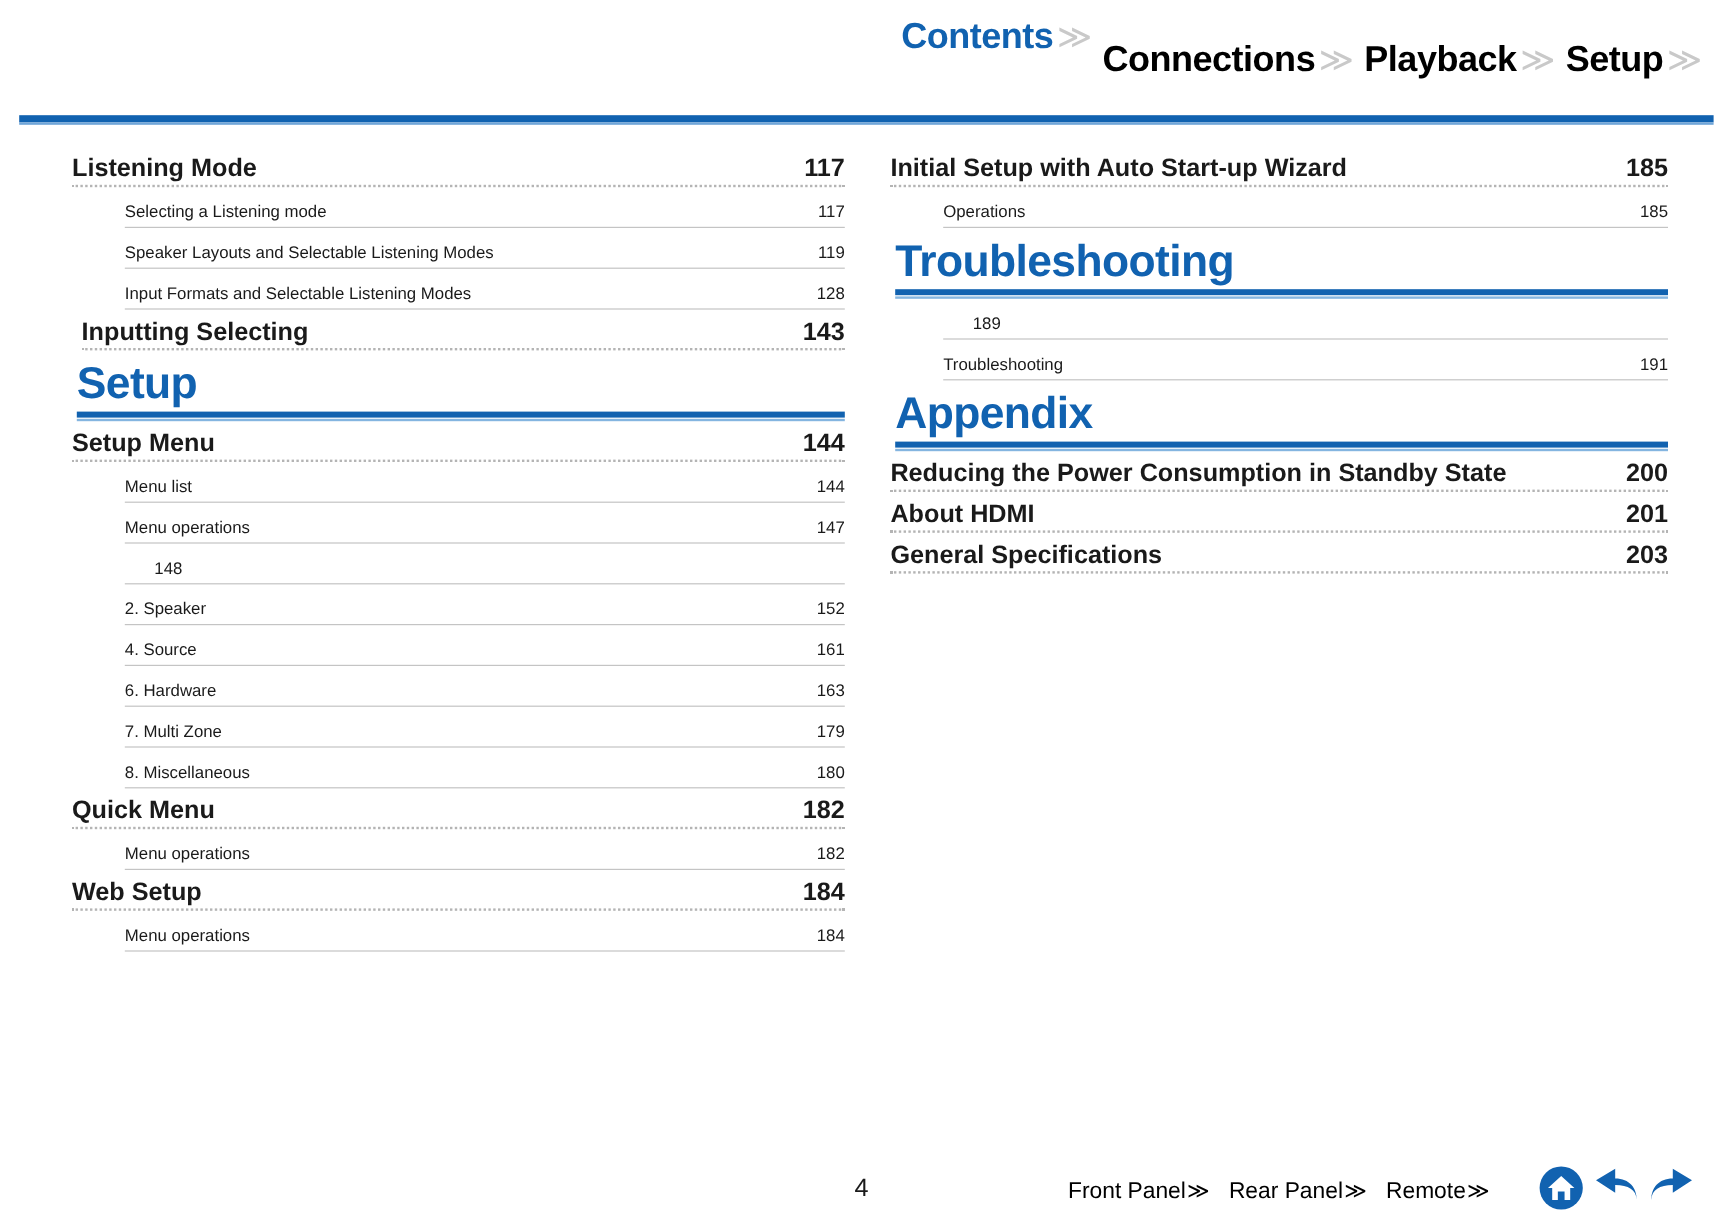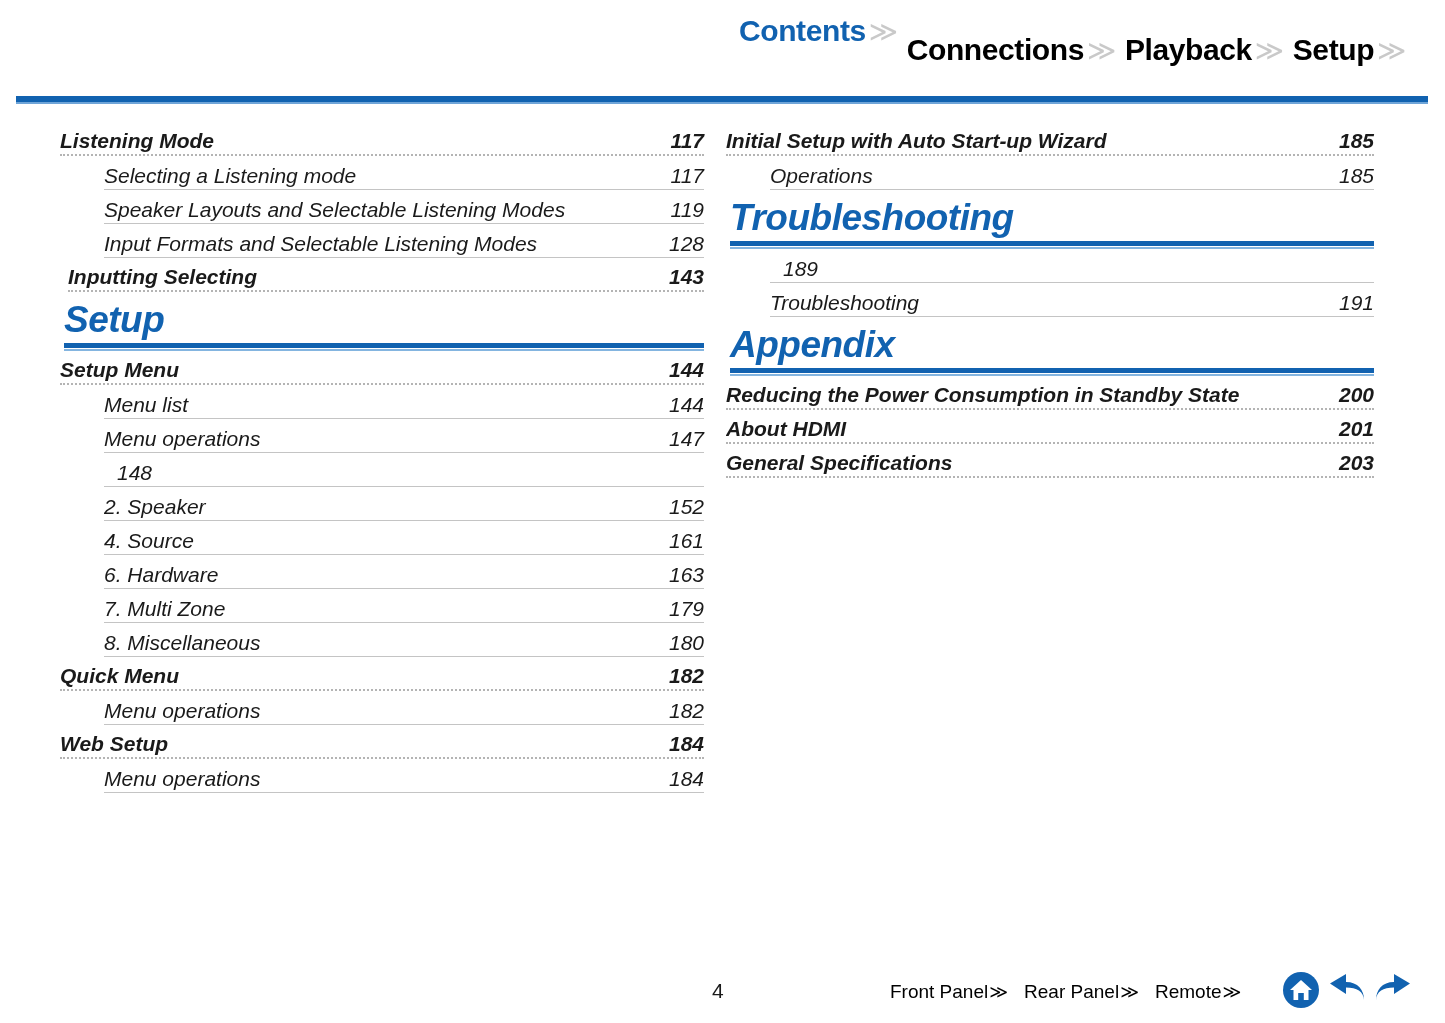--- a/index.html
+++ b/index.html
@@ -18,21 +18,21 @@
   
   #top-nav {
     position: absolute;
     top: 0;
     left: 0;
     width: 1445px;
     height: 62px;
     display: flex;
     align-items: center;
     justify-content: flex-end;
-    padding-right: 30px;
+    padding-right: 18px;
     box-sizing: border-box;
   }
   .nav-tab {
     display: inline-flex;
     align-items: baseline;
     font-size: 30px;
     font-weight: bold;
     letter-spacing: -0.4px;
     white-space: nowrap;
   }
@@ -65,27 +65,26 @@
     background: #6fa5d8;
   }
 
   
   #columns {
     position: absolute;
     top: 122px;
     left: 0;
     width: 1187px;
     display: flex;
-    font-style: italic;
   }
   .col {
     width: 660px;
   }
   #col-left  { margin-left: 52px; }
-  #col-right { margin-left: 14px; }
+  #col-right { margin-left: 30px; }
 
   
   .toc-row {
     display: flex;
     align-items: flex-end;
     box-sizing: border-box;
   }
   .toc-title {
     flex: 1 1 auto;
     white-space: nowrap;
@@ -117,21 +116,21 @@
 
   
   .toc-row.lvl2 {
     height: 34px;
     border-bottom: 1px solid #c4c4c4;
     margin-left: 52px;
     padding-bottom: 1px;
   }
   .toc-row.lvl2 .toc-title,
   .toc-row.lvl2 .toc-page {
-    font-size: 21px;
+    font-size: 14px;
     font-weight: normal;
     color: #1a1a1a;
     line-height: 24px;
   }
   .toc-row.lvl2 .toc-page { width: 48px; }
 
   
   .section-head {
     margin-left: 12px;
     margin-top: 8px;

